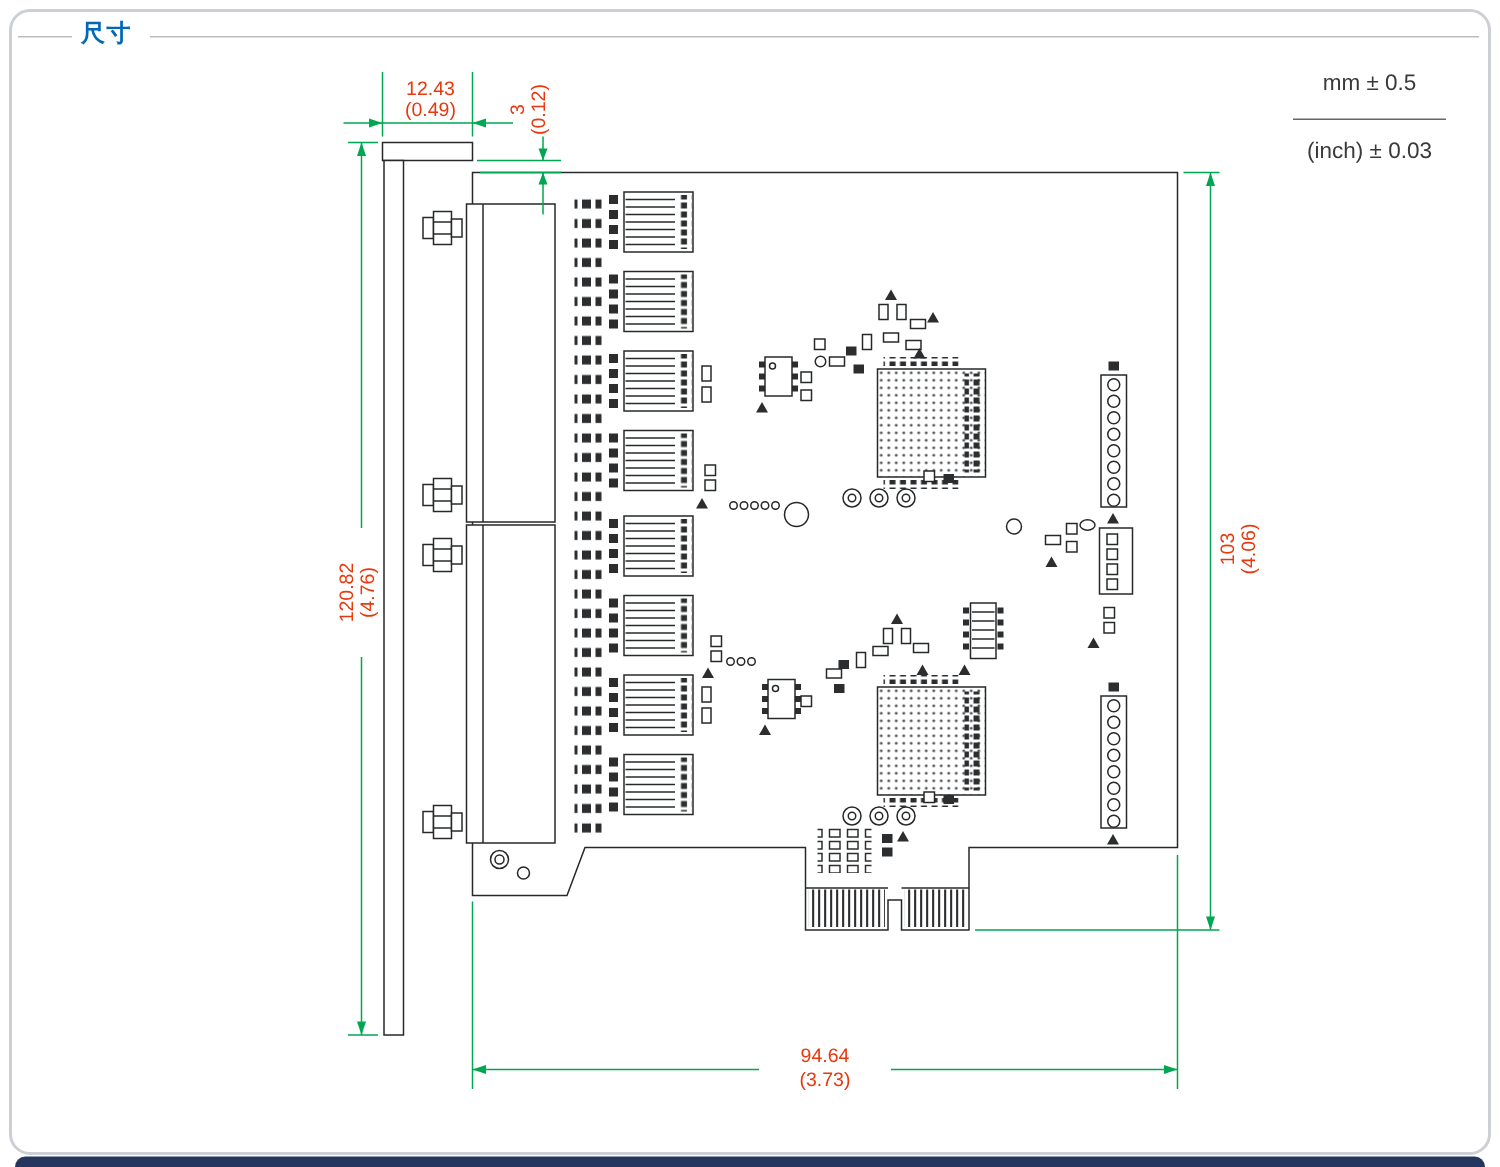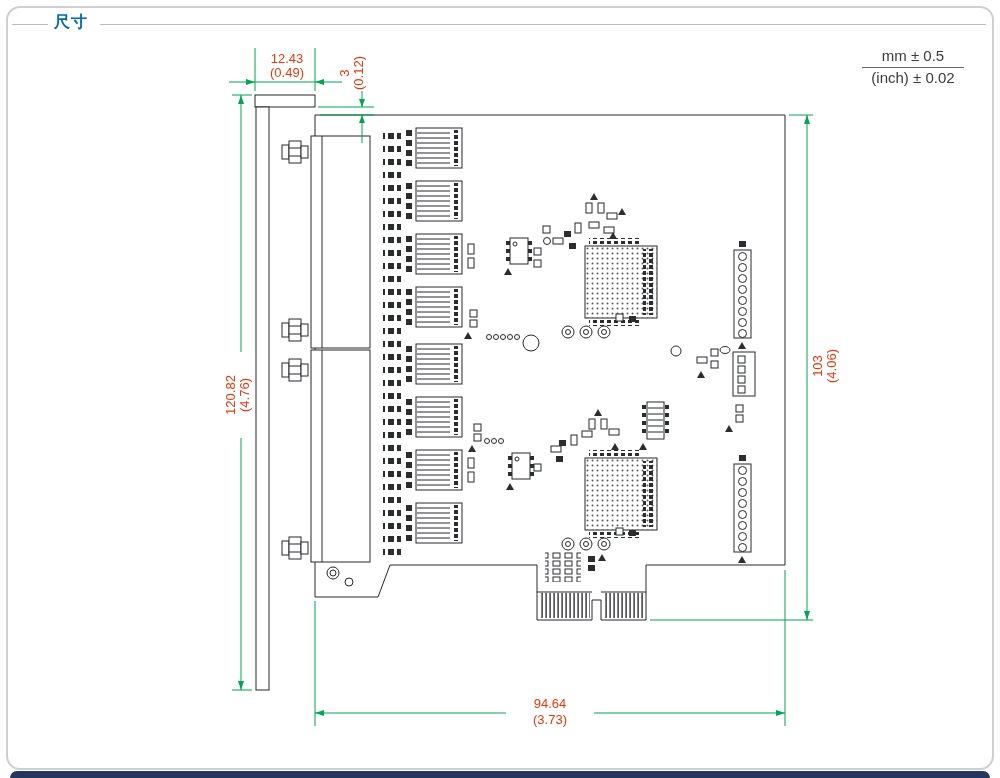--- a/index.html
+++ b/index.html
@@ -5,41 +5,41 @@
   *{margin:0;padding:0;box-sizing:border-box}
   html,body{background:#fff}
   body{width:1000px;height:778px;overflow:hidden;font-family:"Liberation Sans",sans-serif}
   .stage{position:relative;width:1000px;height:778px;background:#fff}
   .frame{position:absolute;left:6px;top:6px;width:988px;height:764px;border:2px solid #ccd0d4;border-radius:14px}
   .title-rule{position:absolute;height:1px;background:#b9bdc1}
   .rule-l{left:12px;top:24px;width:36px}
   .rule-r{left:100px;top:24px;width:886px}
   .section-title{position:absolute;left:54px;top:12px;color:#0068b7;font-size:16px;font-weight:bold;letter-spacing:1px}
   .tol{position:absolute;left:862px;top:47px;width:102px;text-align:center;color:#3a3a3a;font-size:15px}
-  .tol-mm{padding-bottom:3px;border-bottom:1.5px solid #666;margin-bottom:1px}
+  .tol-mm{padding-bottom:15px;border-bottom:1.5px solid #666;margin-bottom:12px}
   svg.draw{position:absolute;left:0;top:0}
   .dim{stroke:#00a651;stroke-width:1;fill:none}
   .dimf{fill:#00a651}
   .dimtxt{fill:#e8380d;font-size:13px;font-family:"Liberation Sans",sans-serif}
   .fw{fill:#fff;stroke:#26282a;stroke-width:1}
   .ln{fill:none;stroke:#26282a;stroke-width:1}
   .footer{position:absolute;left:10px;bottom:0;width:980px;height:7px;background:#24365e;border-radius:7px 7px 0 0}
 </style>
 </head>
 <body>
 
 <div class="stage">
   <div class="frame"></div>
   <div class="title-rule rule-l"></div>
   <div class="section-title">尺寸</div>
   <div class="title-rule rule-r"></div>
 
   <div class="tol">
     <div class="tol-mm">mm ± 0.5</div>
-    <div class="tol-inch">(inch) ± 0.02</div>
+    <div class="tol-inch">(inch) ± 0.03</div>
   </div>
 
   <svg class="draw" width="1000" height="778" viewBox="0 0 1000 778">
     <defs>
       <pattern id="dotgrid" width="5" height="5" patternUnits="userSpaceOnUse">
           <circle cx="2.5" cy="2.5" r="1" fill="#55585a"></circle>
         </pattern>
       <pattern id="pads2col" width="18" height="13" patternUnits="userSpaceOnUse">
           <rect x="1" y="3" width="6" height="6" fill="#2b2d2f"></rect>
           <rect x="10" y="3" width="6" height="6" fill="#2b2d2f"></rect>

